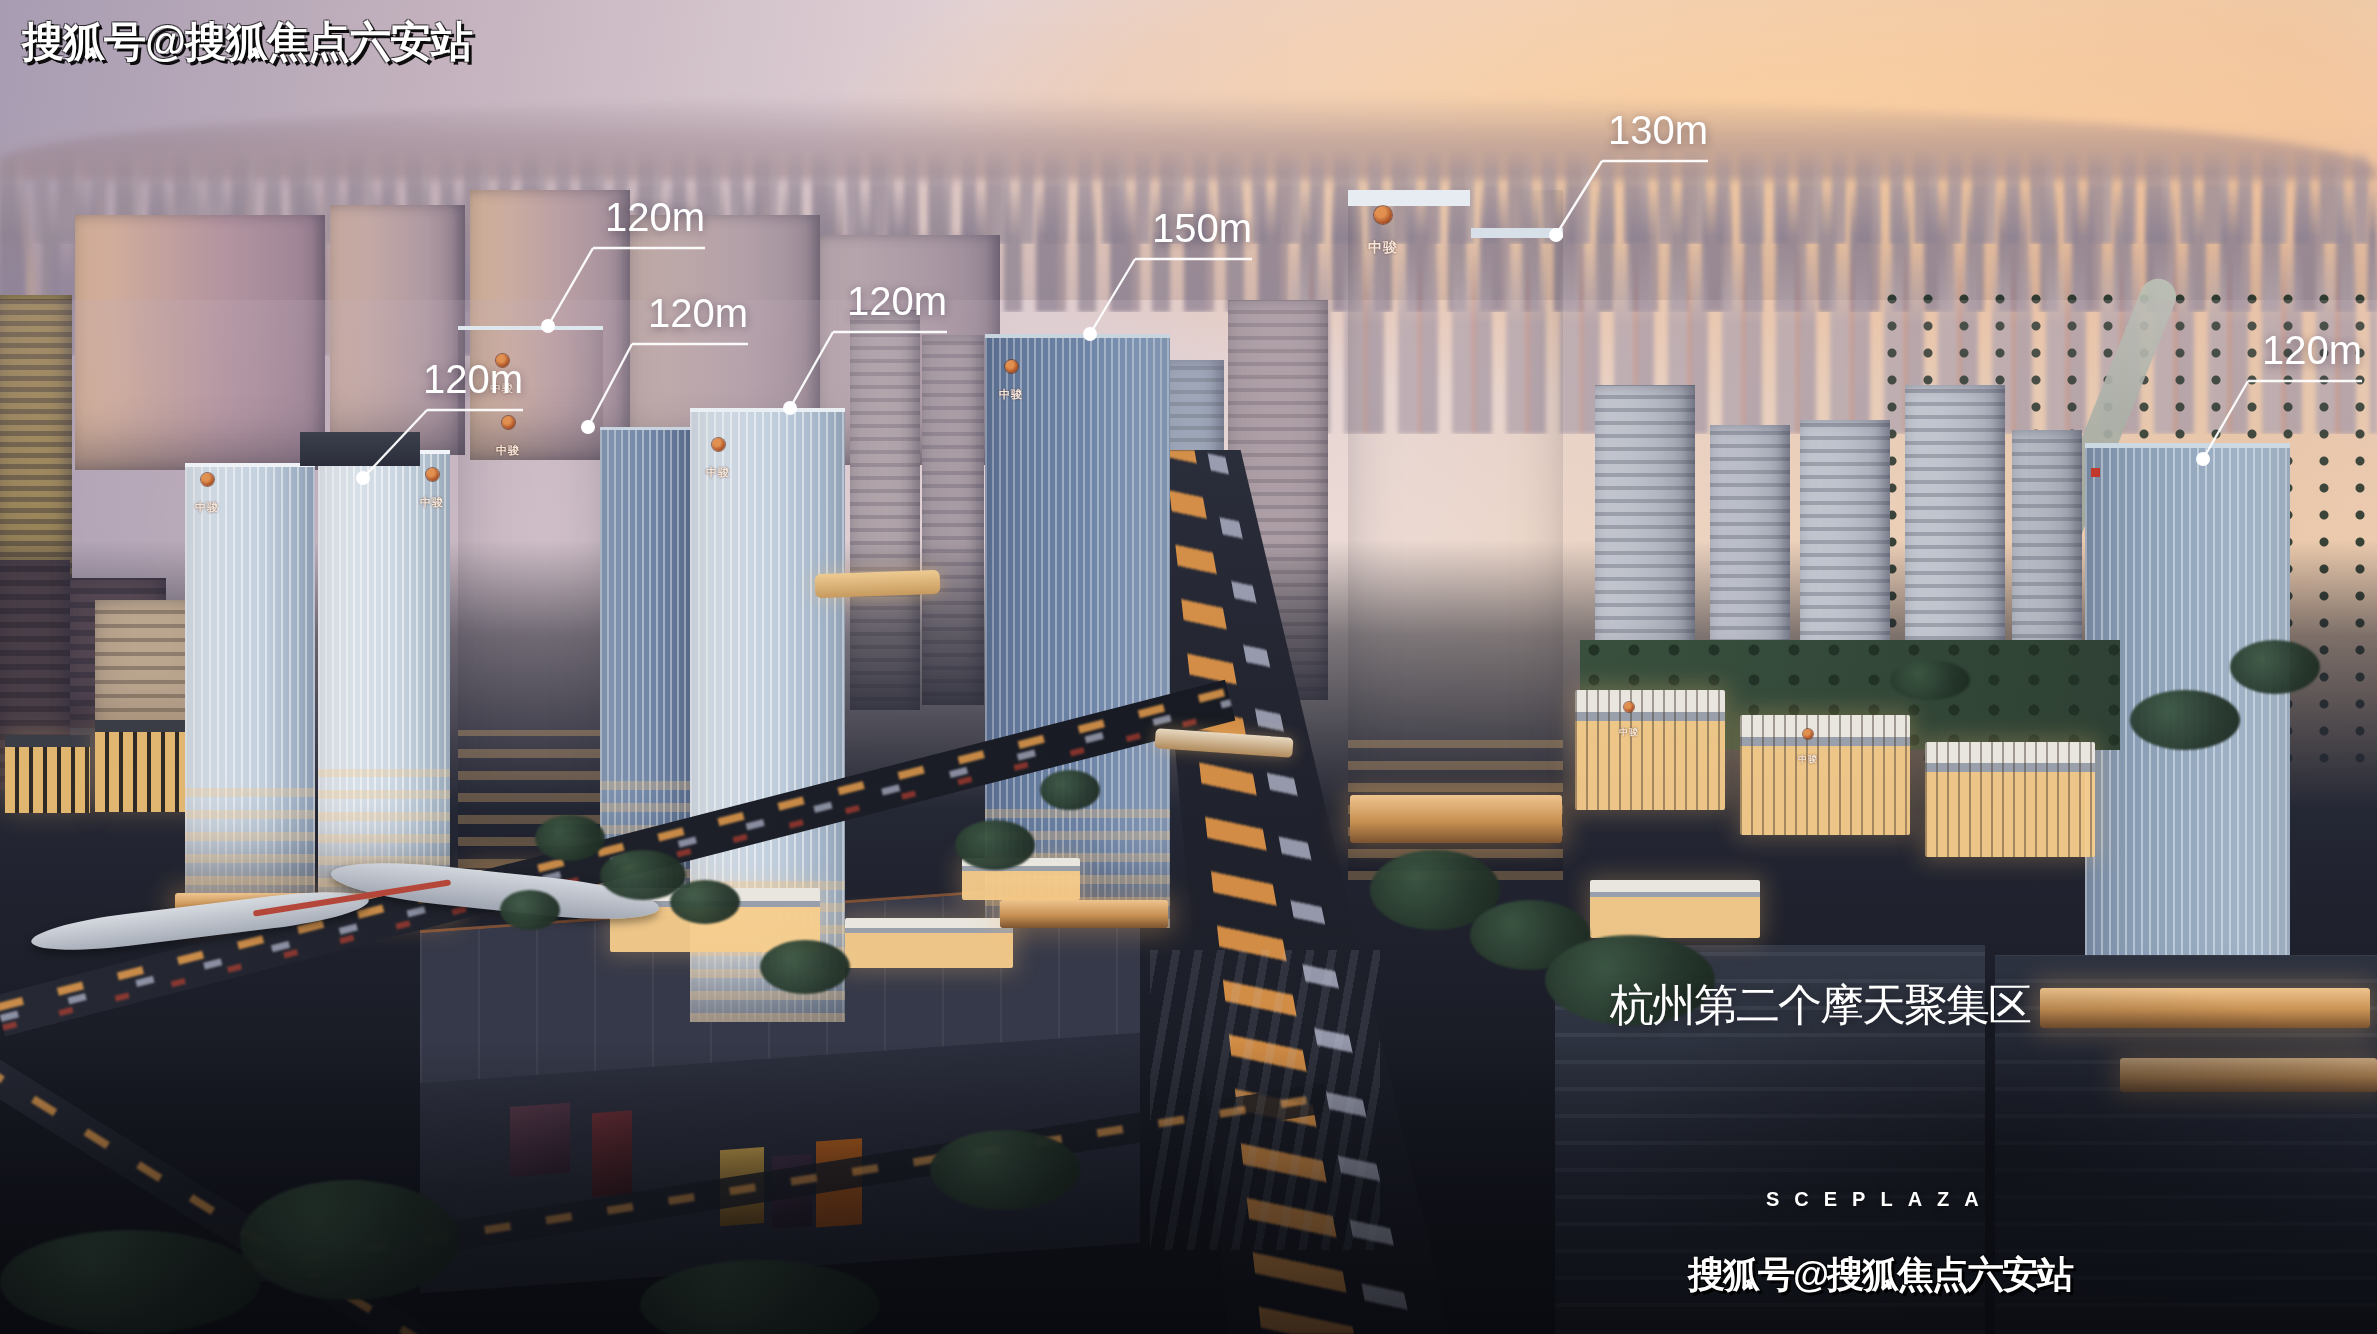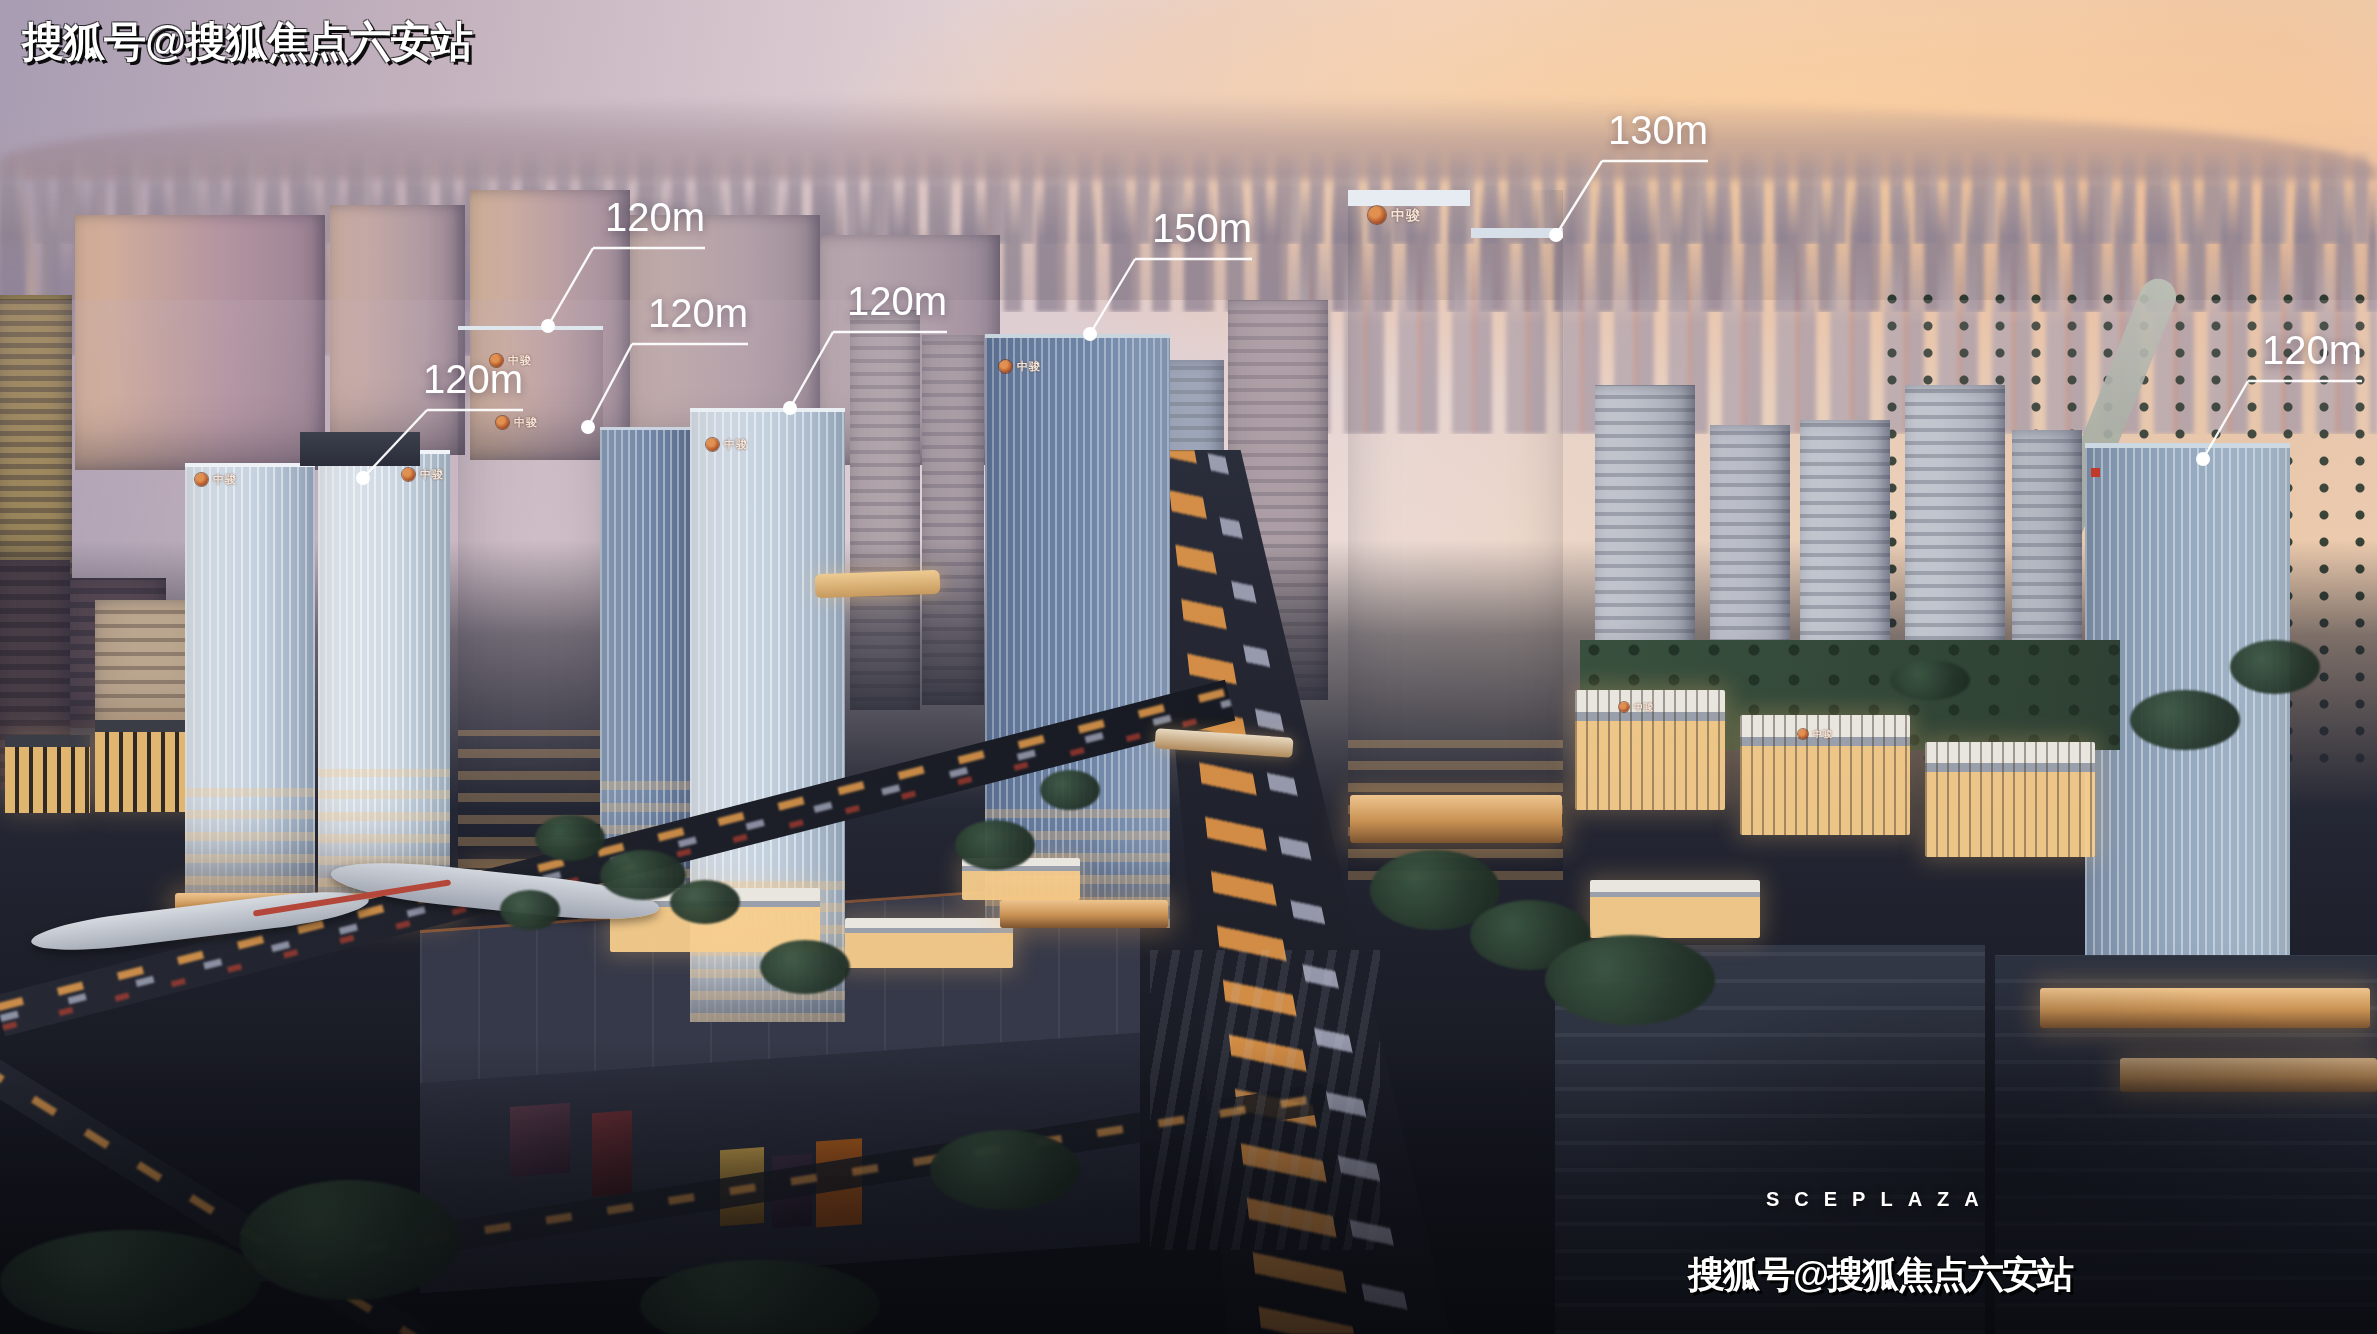--- a/index.html
+++ b/index.html
@@ -30,21 +30,21 @@
   .bld{box-shadow:inset -6px 0 14px rgba(40,40,60,.35), inset 0 -40px 50px -20px rgba(30,32,46,.45);}
   .tw{box-shadow:inset 0 -70px 70px -30px rgba(24,26,40,.55);}
   .lit{position:absolute;left:0;right:0;bottom:0;background:
        repeating-linear-gradient(0deg, rgba(255,198,120,.33) 0 9px, rgba(0,0,0,0) 9px 22px);opacity:.85;}
   .glowstrip{background:linear-gradient(180deg,#eec48e 0%,#c89153 55%,#7c5430 100%);
              box-shadow:0 0 26px 6px rgba(255,188,105,.28);border-radius:3px;}
   .canopy{background:linear-gradient(180deg,#e9e6df 0 20%,#9aa0ab 20% 30%,rgba(247,205,140,.95) 30% 100%);
           box-shadow:0 0 22px 4px rgba(255,200,120,.25);border-radius:2px;}
   .tree{border-radius:50%;background:radial-gradient(circle at 35% 35%, #3c5743 0%, #25362b 60%, #1b281f 100%);
         filter:blur(1px);opacity:.95;}
-  .brandlogo{display:flex;align-items:center;gap:5px;}
+  .brandlogo{display:flex;align-items:center;gap:16px;flex-direction:column;}
   .gear{width:13px;height:13px;border-radius:50%;flex:0 0 auto;
         background:radial-gradient(circle at 38% 35%, #e2904f 0 30%, #a84e24 70%, #7e3a1c 100%);
         box-shadow:0 0 0 1px rgba(110,50,22,.65);}
   .brandname{font-size:11px;line-height:1;color:#f3e6da;letter-spacing:1px;text-shadow:0 0 2px rgba(90,40,20,.8);}
   
   .road{background:linear-gradient(90deg,#262934 0%,#1d2029 50%,#171a22 100%);}
   .trail-warm{background:repeating-linear-gradient(90deg, rgba(255,172,80,.75) 0 26px, rgba(255,172,80,0) 26px 62px);
               filter:blur(1px);}
   .trail-cool{background:repeating-linear-gradient(90deg, rgba(225,230,255,.55) 0 18px, rgba(225,230,255,0) 18px 70px);
               filter:blur(1px);}
@@ -285,16 +285,17 @@
 
   <div class="abs hlabel" style="right:1672px;bottom:1094px;">120m</div>
   <div class="abs hlabel" style="right:1854px;bottom:932px;">120m</div>
   <div class="abs hlabel" style="right:1629px;bottom:998px;">120m</div>
   <div class="abs hlabel" style="right:1430px;bottom:1010px;">120m</div>
   <div class="abs hlabel" style="right:1125px;bottom:1083px;">150m</div>
   <div class="abs hlabel" style="right:669px;bottom:1181px;">130m</div>
   <div class="abs hlabel" style="right:15px;bottom:961px;">120m</div>
 
   <div class="abs wm wm-tl">搜狐号@搜狐焦点六安站</div>
+  <div class="abs hl hl1">杭州第二个摩天聚集区</div>
   <div class="abs hsce">SCEPLAZA</div>
   <div class="abs wm wm-br">搜狐号@搜狐焦点六安站</div>
 
 </div>
 
 </body></html>

